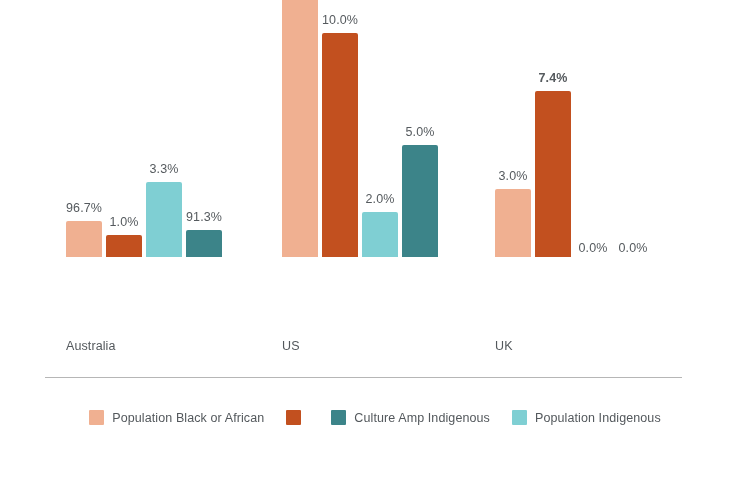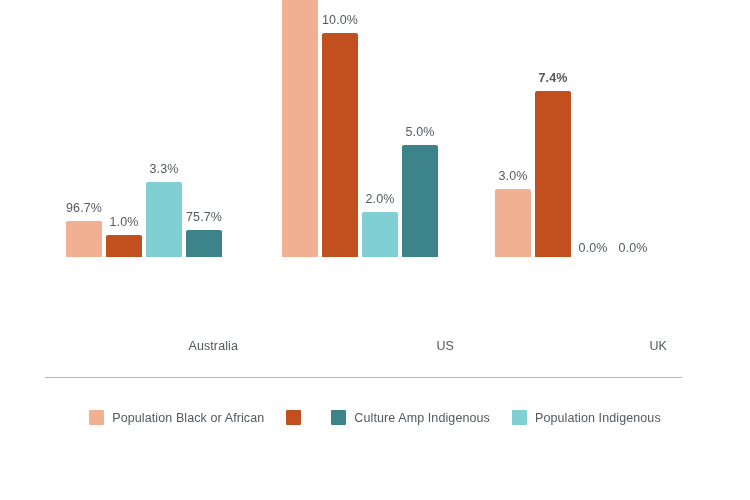--- a/index.html
+++ b/index.html
@@ -78,21 +78,21 @@
     color: #555a5e;
     white-space: nowrap;
     letter-spacing: 0.1px;
   }
 
   .group-label {
     position: absolute;
     top: 382px;
     left: 0;
     width: 100%;
-    text-align: right;
+    text-align: left;
     font-size: 12.5px;
     color: #53585c;
     letter-spacing: 0.1px;
   }
 
   
   #legend {
     position: absolute;
     left: 0;
     top: 410px;
@@ -144,21 +144,21 @@
           <div class="bar-label" style="bottom:28px;">1.0%</div>
           <div class="bar" style="height:22px; background:#C2501F;"></div>
         </div>
 
         <div class="bar-slot">
           <div class="bar-label" style="bottom:81px;">3.3%</div>
           <div class="bar" style="height:75px; background:#7FCFD3;"></div>
         </div>
 
         <div class="bar-slot">
-          <div class="bar-label" style="bottom:33px;">75.7%</div>
+          <div class="bar-label" style="bottom:33px;">91.3%</div>
           <div class="bar" style="height:27px; background:#3C8489;"></div>
         </div>
 
       </div>
       <div class="group-label">Australia</div>
     </div>
 
     <div class="group" style="left:282px; width:172px;">
       <div class="bars">
 

